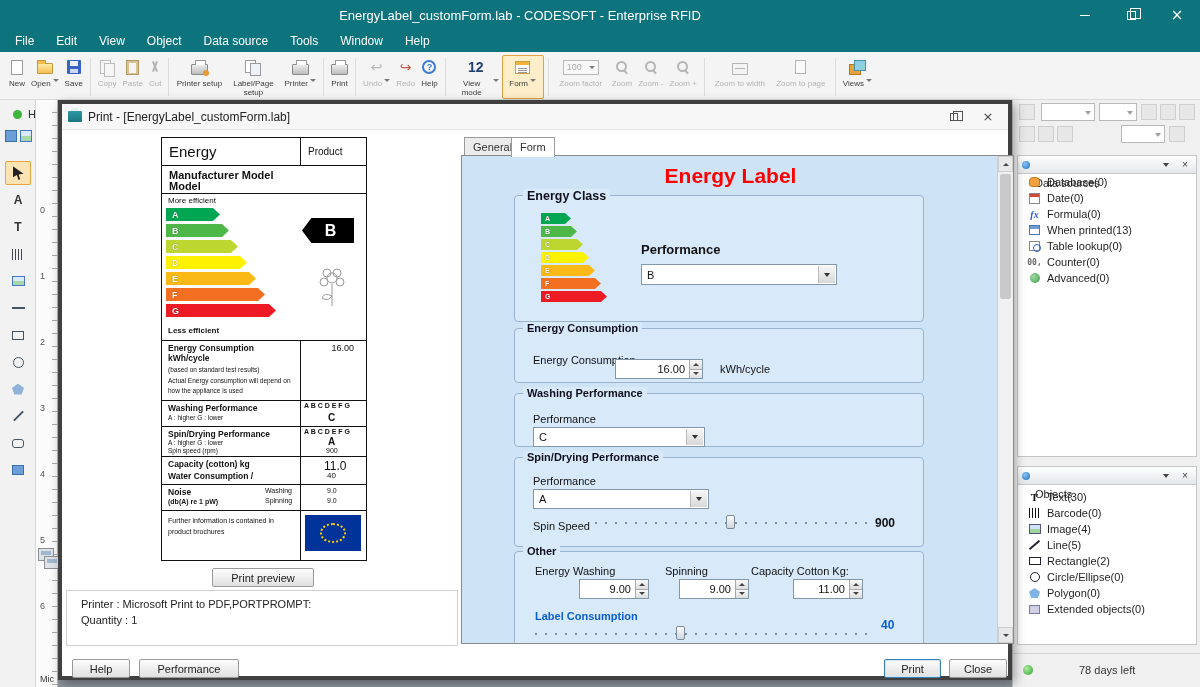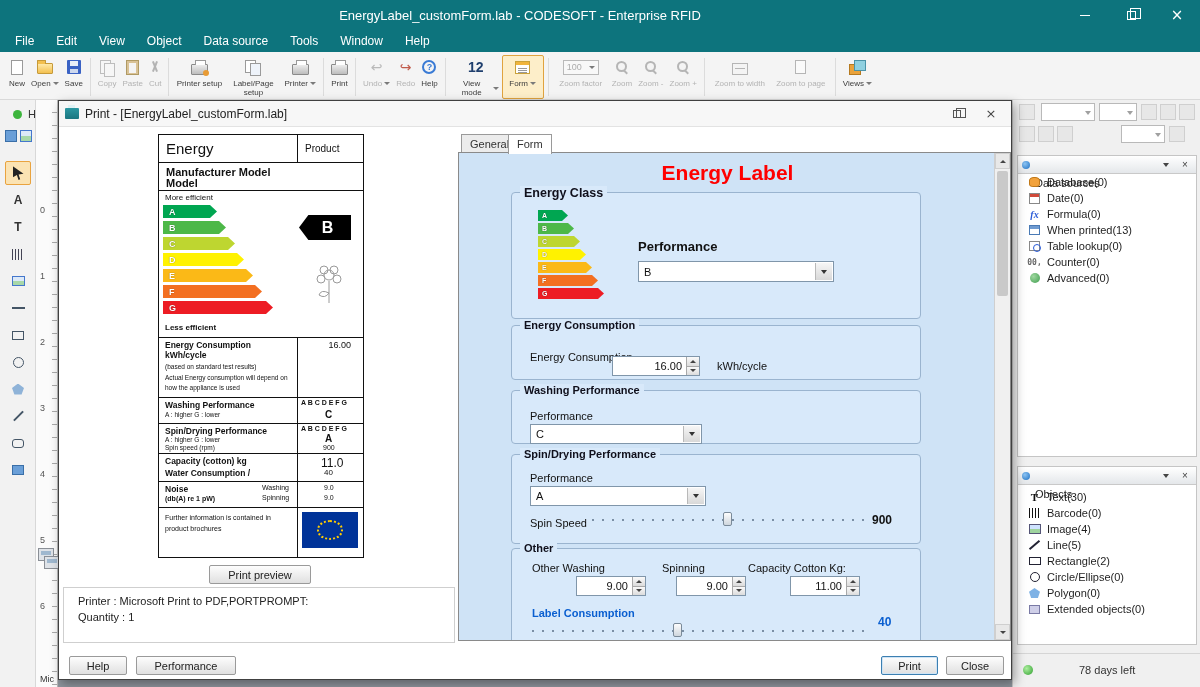--- a/index.html
+++ b/index.html
@@ -21,21 +21,21 @@
   .menubar { position:absolute; left:0; top:30px; width:1200px; height:22px; background:#0d747d; display:flex; align-items:center; color:#fff; font-size:12px; padding-left:4px; }
   .menu-item { padding:3px 11px; }
 
   
   .tbar { position:absolute; left:0; top:52px; width:1200px; height:48px; background:#f4f4f4; border-bottom:1px solid #d9d9d9; display:flex; align-items:stretch; padding:3px 4px 0 6px; }
   .tbtn { display:flex; flex-direction:column; align-items:center; padding:2px 3px 0 3px; font-size:8px; color:#3c3c3c; text-align:center; line-height:1.15; }
   .tbtn .ico { height:20px; display:flex; align-items:center; justify-content:center; margin-bottom:2px; }
   .tbtn.dis { color:#b3b3b3; }
   .tbtn.sel { background:#fdeec9; border:1px solid #e0a33e; border-radius:2px; padding-top:1px; }
   .vsep { width:1px; background:#dcdcdc; margin:3px 4px; }
-  .lblrow { display:flex; align-items:center; gap:2px; }
+  .lblrow { display:flex; align-items:flex-start; gap:2px; }
   .tcar { display:inline-block; width:0; height:0; border-left:3px solid transparent; border-right:3px solid transparent; border-top:3.5px solid #7a7a7a; }
 
   .i-page { width:12px; height:15px; background:#fff; border:1px solid #9a9a9a; }
   .i-folder { width:16px; height:11px; background:linear-gradient(#ffe9a8,#f3c04f); border:1px solid #c69a3a; border-radius:1px; position:relative; margin-top:3px; }
   .i-folder::before { content:""; position:absolute; top:-4px; left:-1px; width:7px; height:3px; background:#f3c04f; border:1px solid #c69a3a; border-bottom:none; border-radius:1px 1px 0 0; }
   .i-floppy { width:14px; height:14px; background:#3a62c4; border-radius:1px; position:relative; }
   .i-floppy::before { content:""; position:absolute; left:3px; top:1px; width:8px; height:5px; background:#e8eef8; }
   .i-floppy::after { content:""; position:absolute; left:3px; bottom:1px; width:8px; height:4px; background:#cdd8ee; }
   .i-copy { width:15px; height:15px; position:relative; }
   .i-copy::before, .i-copy::after { content:""; position:absolute; width:9px; height:12px; background:#f6f6f6; border:1px solid #bdbdbd; }
@@ -121,21 +121,21 @@
   .oi-image { width:12px; height:10px; border:1px solid #557; background:linear-gradient(180deg,#cfe3ff 0 50%,#9fd49f 50% 100%); }
   .oi-line { width:13px; height:0; border-top:2px solid #223; transform:rotate(-40deg); }
   .oi-rect { width:12px; height:8px; border:1.5px solid #223; }
   .oi-circle { width:10px; height:10px; border:1.5px solid #223; border-radius:50%; }
   .oi-poly { width:11px; height:10px; background:#7fb2e5; clip-path:polygon(50% 0,100% 38%,81% 100%,19% 100%,0 38%); }
   .oi-ext { width:11px; height:9px; background:#cfcfe8; border:1px solid #7a7aa5; }
   .status-days { position:absolute; font-size:11px; color:#333; }
   .status-dot { position:absolute; width:10px; height:10px; border-radius:50%; background:radial-gradient(circle at 35% 35%,#aef0a0,#2f9e2f); }
 
   
-  .dialog { position:absolute; left:58px; top:100px; width:954px; height:580px; background:#fff; border:1px solid #404040; box-shadow:3px 4px 10px rgba(0,0,0,.35); }
+  .dialog { position:absolute; left:58px; top:100px; width:954px; height:580px; background:#fff; border:4px solid #404040; box-shadow:3px 4px 10px rgba(0,0,0,.35); }
   .dlg-title { position:absolute; left:0; top:0; right:0; height:26px; background:#f7f7f7; border-bottom:1px solid #e3e3e3; display:flex; align-items:center; gap:6px; padding:0 6px; font-size:12px; color:#222; }
   .dlg-ico { width:14px; height:11px; background:linear-gradient(#2b98a2,#1b7680); border-radius:1px; position:relative; }
   .dlg-ico::before { content:""; position:absolute; left:3px; top:-3px; width:7px; height:3px; background:#dff2f4; }
   .dlg-wbtn { width:28px; height:20px; display:flex; align-items:center; justify-content:center; color:#444; }
   .ic-restore-d { width:8px; height:8px; border:1px solid #555; position:relative; }
   .ic-restore-d::before { content:""; position:absolute; left:2px; top:-3px; width:8px; height:8px; border:1px solid #555; }
 
   .btn { position:absolute; height:19px; background:linear-gradient(#fdfdfd,#e0e0e0); border:1px solid #9a9a9a; font-size:11px; color:#222; display:flex; align-items:center; justify-content:center; border-radius:2px; }
   .btn.default { border:1px solid #3c7fb1; box-shadow:inset 0 0 0 1px #cfe4f5; }
 
@@ -772,21 +772,21 @@
         <span class="flabel" style="left:18px;top:62px">Spin Speed</span>
         <div class="slider" style="left:80px;top:55px;width:272px">
           <div class="track"></div>
           <div class="thumb" style="left:48%"></div>
         </div>
         <span class="bigval" style="left:360px;top:58px">900</span>
       </div>
 
       <div class="grp" style="top:395px;height:110px">
         <span class="glabel">Other</span>
-        <span class="flabel" style="left:20px;top:13px">Other Washing</span>
+        <span class="flabel" style="left:20px;top:13px">Energy Washing</span>
         <div class="spin" style="left:64px;top:27px;width:70px">
           <span>9.00</span>
           <span class="btns">
               <span>
                 <i class="car-up"></i>
               </span>
               <span>
                 <i class="car-dn"></i>
               </span>
             </span>

